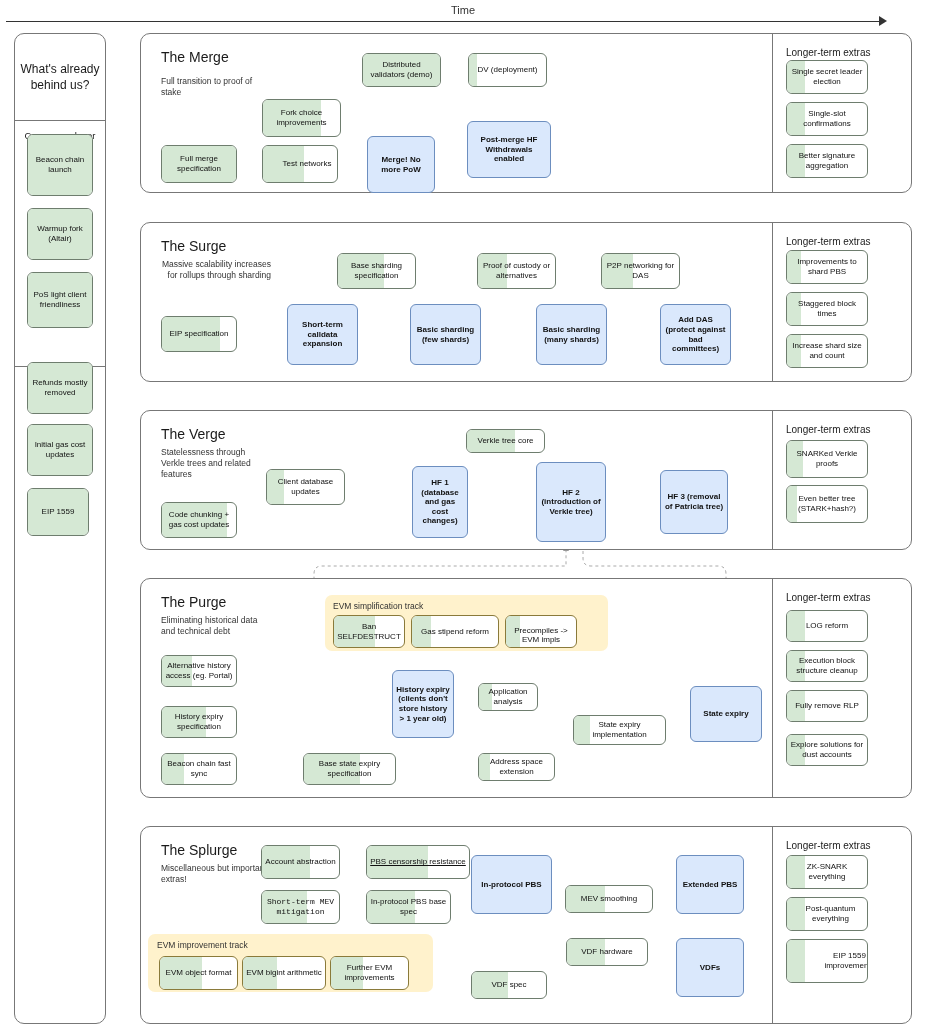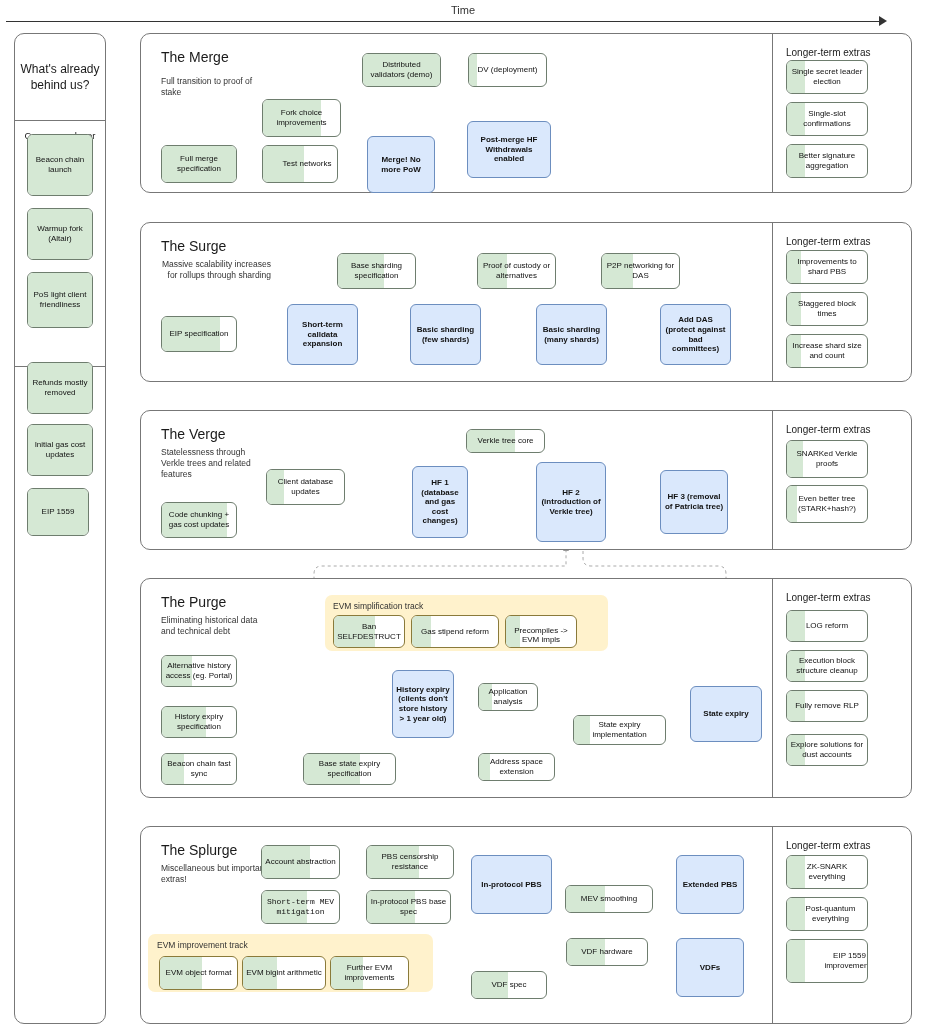--- a/index.html
+++ b/index.html
@@ -370,21 +370,21 @@
 <div class="node blue" style="left: 392px; top: 670px; width: 62px; height: 68px;">
     <span class="txt">History expiry (clients don't store history &gt; 1 year old)</span>
   </div>
 <div class="node blue" style="left: 690px; top: 686px; width: 72px; height: 56px;">
     <span class="txt">State expiry</span>
   </div>
 <div class="node " style="left: 261px; top: 845px; width: 79px; height: 34px;">
     <div class="fill" style="width: 62%;"></div>
     <span class="txt">Account abstraction</span>
   </div>
-<div class="node " style="left: 366px; top: 845px; width: 88px; height: 34px;">
+<div class="node " style="left: 366px; top: 845px; width: 104px; height: 34px; text-decoration: underline;">
     <div class="fill" style="width: 60%;"></div>
     <span class="txt">PBS censorship resistance</span>
   </div>
 <div class="node " style="left: 261px; top: 890px; width: 79px; height: 34px; font-family: Liberation Mono, monospace;">
     <div class="fill" style="width: 58%;"></div>
     <span class="txt">Short-term MEV mitigation</span>
   </div>
 <div class="node " style="left: 366px; top: 890px; width: 85px; height: 34px;">
     <div class="fill" style="width: 58%;"></div>
     <span class="txt">In-protocol PBS base spec</span>

